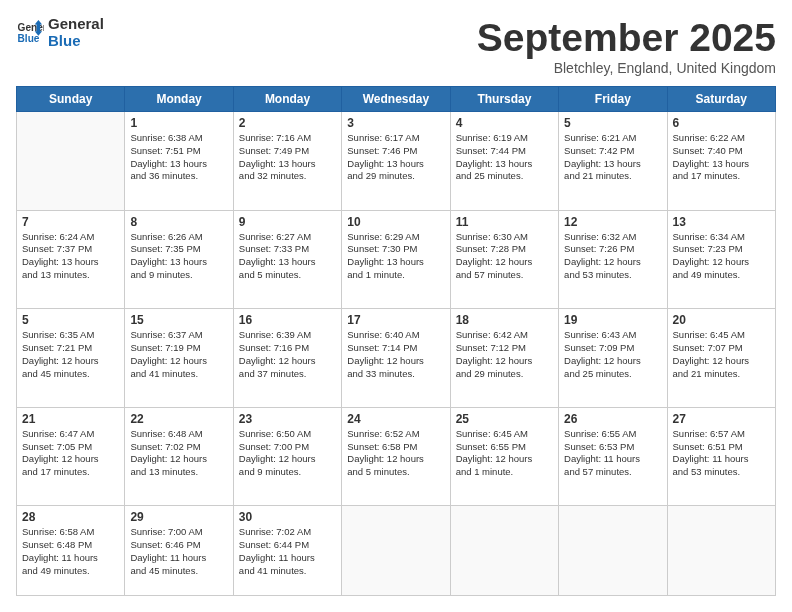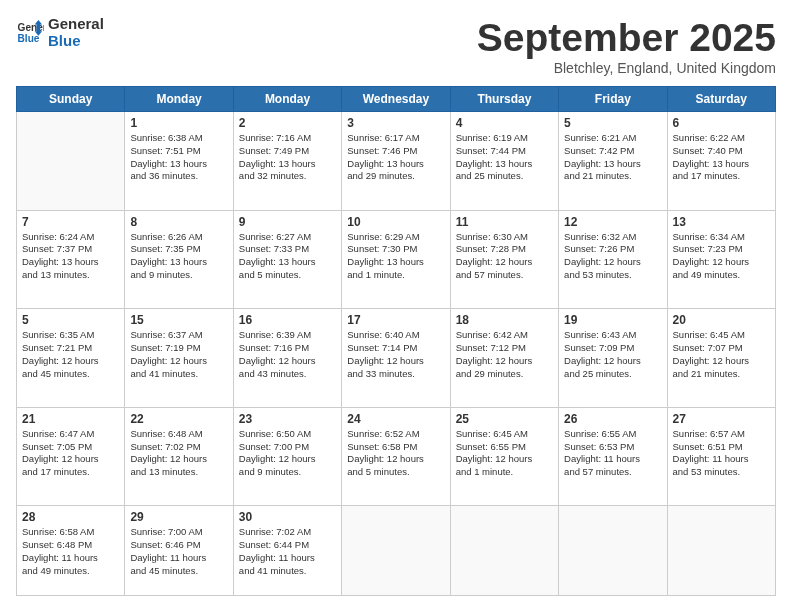--- a/index.html
+++ b/index.html
@@ -235,21 +235,21 @@
             <div class="cell-text">Sunrise: 6:37 AM</div>
             <div class="cell-text">Sunset: 7:19 PM</div>
             <div class="cell-text">Daylight: 12 hours</div>
             <div class="cell-text">and 41 minutes.</div>
           </td>
           <td>
             <span class="day-number">16</span>
             <div class="cell-text">Sunrise: 6:39 AM</div>
             <div class="cell-text">Sunset: 7:16 PM</div>
             <div class="cell-text">Daylight: 12 hours</div>
-            <div class="cell-text">and 43 minutes.</div>
+            <div class="cell-text">and 37 minutes.</div>
           </td>
           <td>
             <span class="day-number">17</span>
             <div class="cell-text">Sunrise: 6:40 AM</div>
             <div class="cell-text">Sunset: 7:14 PM</div>
             <div class="cell-text">Daylight: 12 hours</div>
             <div class="cell-text">and 33 minutes.</div>
           </td>
           <td>
             <span class="day-number">18</span>

